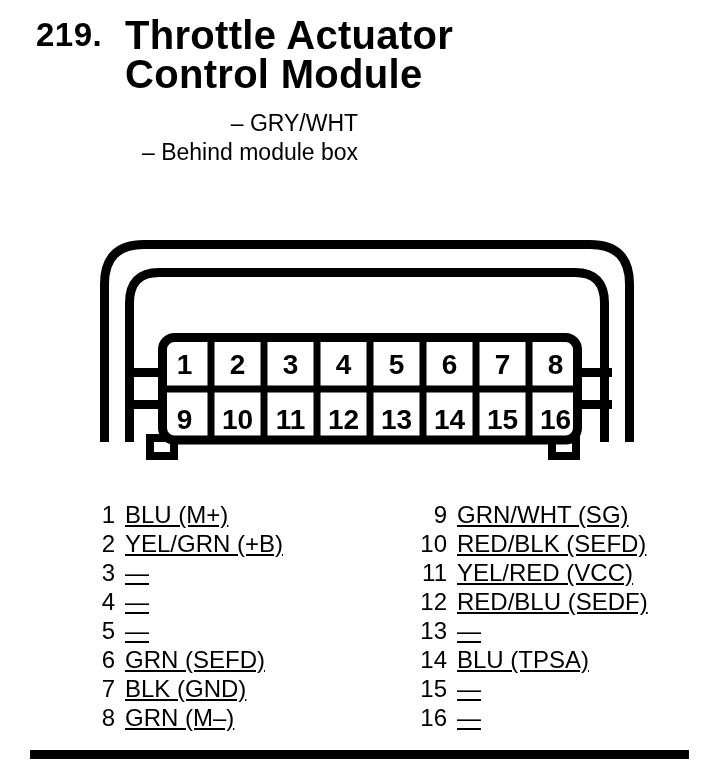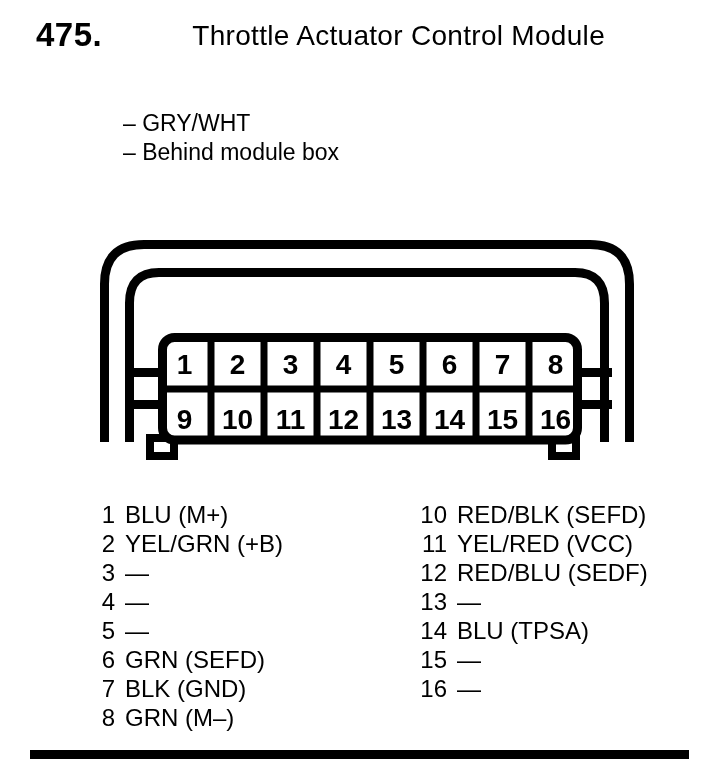--- a/index.html
+++ b/index.html
@@ -16,47 +16,48 @@
     position: absolute;
     left: 36px; top: 16px;
     font-size: 33px;
     font-weight: bold;
     letter-spacing: 0.5px;
   }
   .page-title {
     position: absolute;
     left: 125px; top: 16px;
     width: 480px;
-    font-size: 28px;
-    font-weight: normal;
+    font-size: 40px;
+    font-weight: bold;
     line-height: 39px;
     letter-spacing: 0.3px;
-    text-align: right;
   }
   .bullet-list {
     position: absolute;
-    left: 123px; top: 109px;
+    left: 142px; top: 109px;
     font-size: 23px;
     line-height: 29px;
     list-style: none;
+    text-align: right;
   }
   .connector-svg {
     position: absolute;
     left: 0; top: 232px;
   }
   .connector-svg text {
     font-family: "Liberation Sans", sans-serif;
     font-size: 28px;
     font-weight: bold;
     fill: #000000;
   }
   .pin-list {
     position: absolute;
     top: 501px;
     font-size: 24px;
+    text-decoration: underline;
   }
   .pin-list.left  { left: 95px;  }
   .pin-list.right { left: 417px; }
   .pin-row { height: 29px; white-space: nowrap; }
   .pin-num {
     display: inline-block;
     text-align: right;
   }
   .left  .pin-num { width: 20px; }
   .right .pin-num { width: 30px; }
@@ -64,21 +65,21 @@
   .bottom-rule {
     position: absolute;
     left: 30px; top: 750px;
     width: 659px; height: 9px;
     background: #000000;
   }
 </style>
 </head>
 <body>
 
-<div class="item-number">475.</div>
+<div class="item-number">219.</div>
 <div class="page-title">Throttle Actuator Control Module</div>
 
 <ul class="bullet-list">
   <li>– GRY/WHT</li>
   <li>– Behind module box</li>
 </ul>
 
 <svg class="connector-svg" width="704" height="232" viewBox="0 0 704 232">
 
   <path d="M 104.5 210 V 52 Q 104.5 12.5 144 12.5 H 590 Q 629.5 12.5 629.5 52 V 210" fill="none" stroke="#000000" stroke-width="9"></path>
@@ -138,20 +139,21 @@
   <div class="pin-row"><span class="pin-num">2</span><span class="pin-label">YEL/GRN (+B)</span></div>
   <div class="pin-row"><span class="pin-num">3</span><span class="pin-label">—</span></div>
   <div class="pin-row"><span class="pin-num">4</span><span class="pin-label">—</span></div>
   <div class="pin-row"><span class="pin-num">5</span><span class="pin-label">—</span></div>
   <div class="pin-row"><span class="pin-num">6</span><span class="pin-label">GRN (SEFD)</span></div>
   <div class="pin-row"><span class="pin-num">7</span><span class="pin-label">BLK (GND)</span></div>
   <div class="pin-row"><span class="pin-num">8</span><span class="pin-label">GRN (M–)</span></div>
 </div>
 
 <div class="pin-list right">
+  <div class="pin-row"><span class="pin-num">9</span><span class="pin-label">GRN/WHT (SG)</span></div>
   <div class="pin-row"><span class="pin-num">10</span><span class="pin-label">RED/BLK (SEFD)</span></div>
   <div class="pin-row"><span class="pin-num">11</span><span class="pin-label">YEL/RED (VCC)</span></div>
   <div class="pin-row"><span class="pin-num">12</span><span class="pin-label">RED/BLU (SEDF)</span></div>
   <div class="pin-row"><span class="pin-num">13</span><span class="pin-label">—</span></div>
   <div class="pin-row"><span class="pin-num">14</span><span class="pin-label">BLU (TPSA)</span></div>
   <div class="pin-row"><span class="pin-num">15</span><span class="pin-label">—</span></div>
   <div class="pin-row"><span class="pin-num">16</span><span class="pin-label">—</span></div>
 </div>
 
 <div class="bottom-rule"></div>

